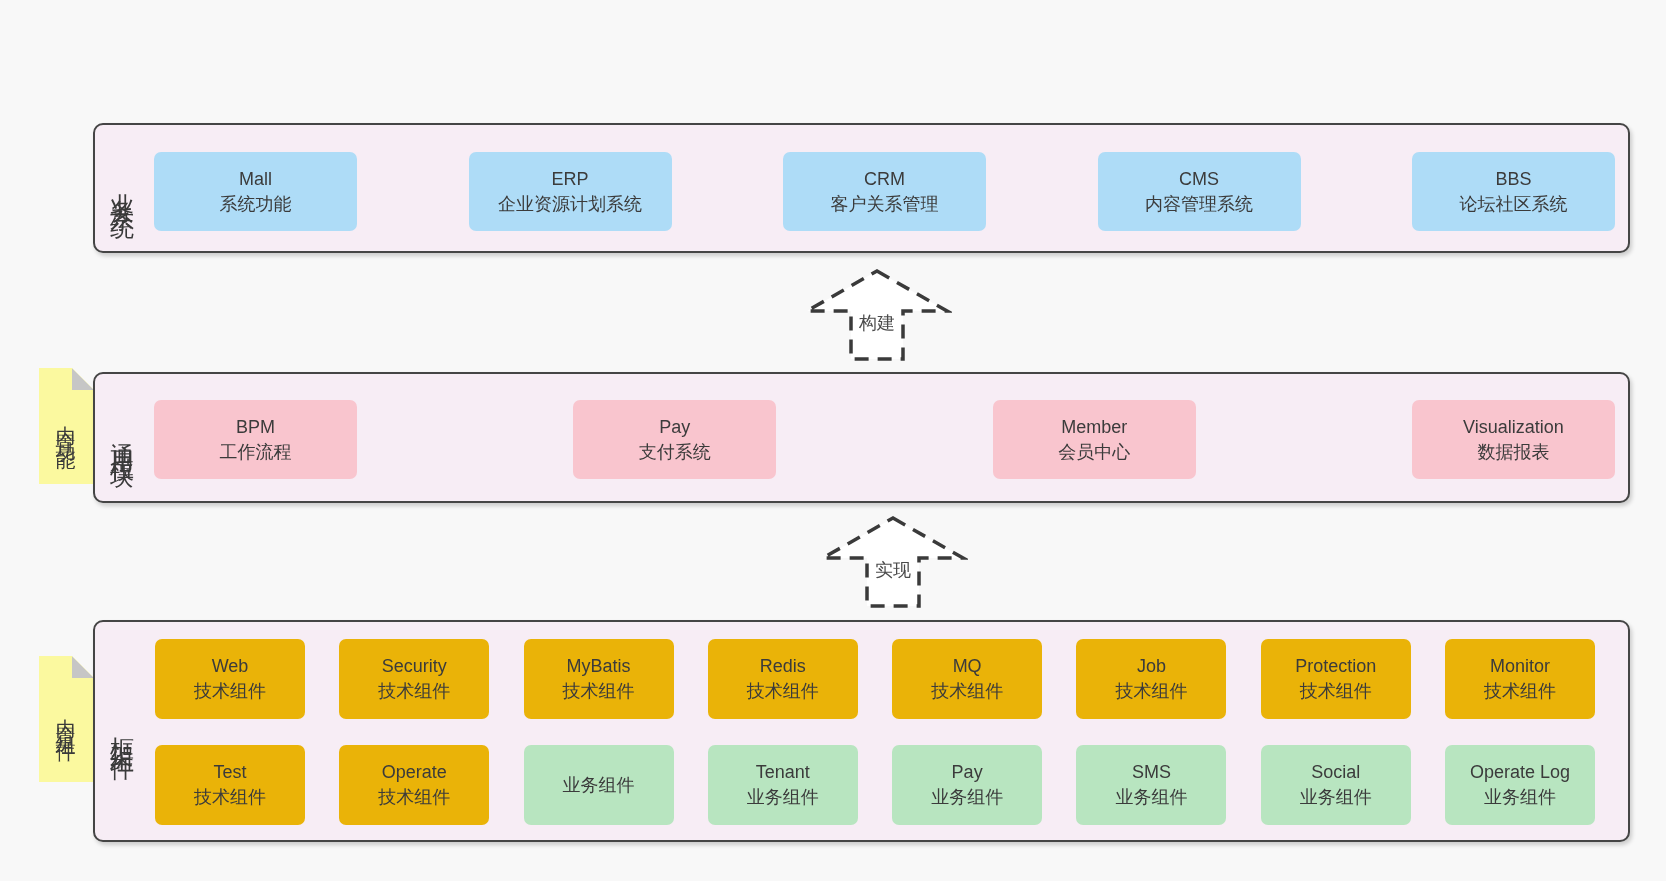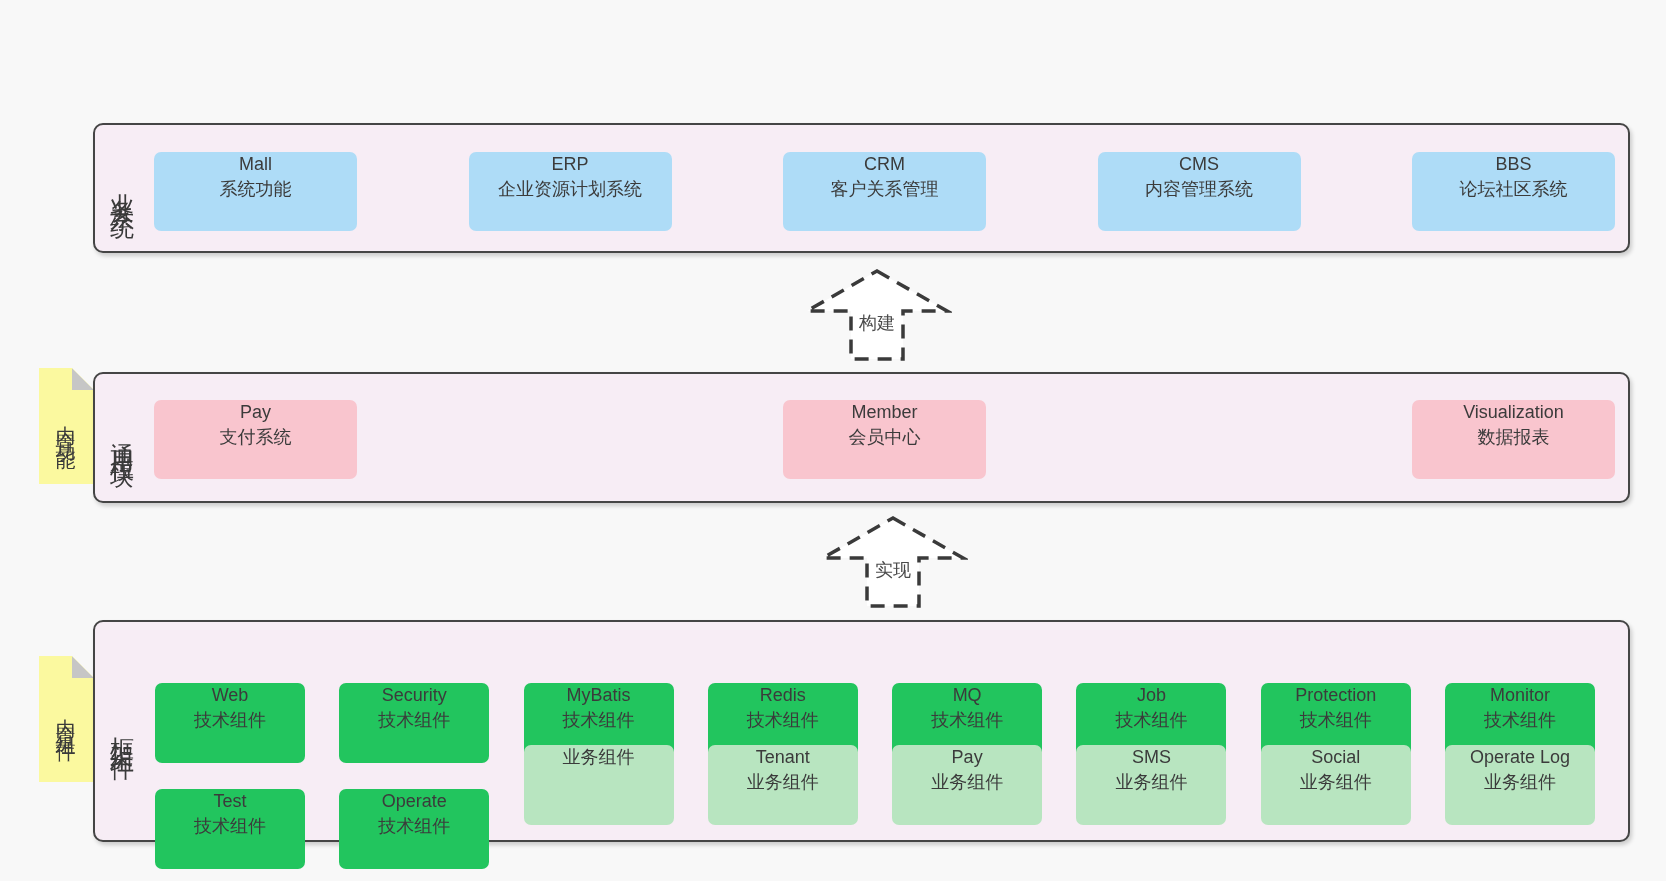--- a/index.html
+++ b/index.html
@@ -26,29 +26,29 @@
     font-size:24px;letter-spacing:7px;color:#3a3a3a;
     white-space:nowrap;
   }
   .row{
     position:absolute;left:59px;right:13px;
     display:flex;justify-content:space-between;
   }
   .row-8{left:60px;right:33px;}
   .box{
     width:203px;height:79px;border-radius:7px;
-    display:flex;flex-direction:column;justify-content:flex-start;align-items:center;
+    display:flex;flex-direction:column;justify-content:center;align-items:center;
     text-align:center;font-size:18px;line-height:25px;
     box-sizing:border-box;
   }
   .row-8 .box{width:150px;height:80px;padding:0 9px;}
   .box--blue{background:#aedcf7;}
   .box--red{background:#f5696d;}
   .box--pink{background:#f9c5ce;}
-  .box--green{background:#22c55e;margin-top:44px;}
+  .box--green{background:#eab308;}
   .box--lightgreen{background:#b8e5c0;}
   .tab{
     position:absolute;left:39px;width:55px;
     background:#fbf99f;
     clip-path:polygon(0 0, calc(100% - 22px) 0, 100% 22px, 100% 100%, 0 100%);
     display:flex;align-items:center;justify-content:center;
   }
   .tab-fold{
     position:absolute;top:0;right:0;width:22px;height:22px;
     background:#c6c6c6;
@@ -104,20 +104,24 @@
 
   <svg class="arrow" style="left:802px;top:266px;" width="150" height="97" viewBox="0 0 150 97">
     <path d="M75 5 L145 45 L101 45 L101 93 L49 93 L49 45 L5 45 Z" fill="#ffffff" stroke="#3a3a3a" stroke-width="3.5" stroke-dasharray="14 9"></path>
     <text x="75" y="63" text-anchor="middle" font-size="18" fill="#4a4a4a">构建</text>
   </svg>
 
   <section class="band" style="top:372px;height:131px;">
     <div class="band-label">通用模块</div>
     <div class="row" style="top:26px;">
       <div class="box box--pink">
+        <div>BPM</div>
+        <div>工作流程</div>
+      </div>
+      <div class="box box--pink">
         <div>Pay</div>
         <div>支付系统</div>
       </div>
       <div class="box box--pink">
         <div>Member</div>
         <div>会员中心</div>
       </div>
       <div class="box box--pink">
         <div>Visualization</div>
         <div>数据报表</div>

